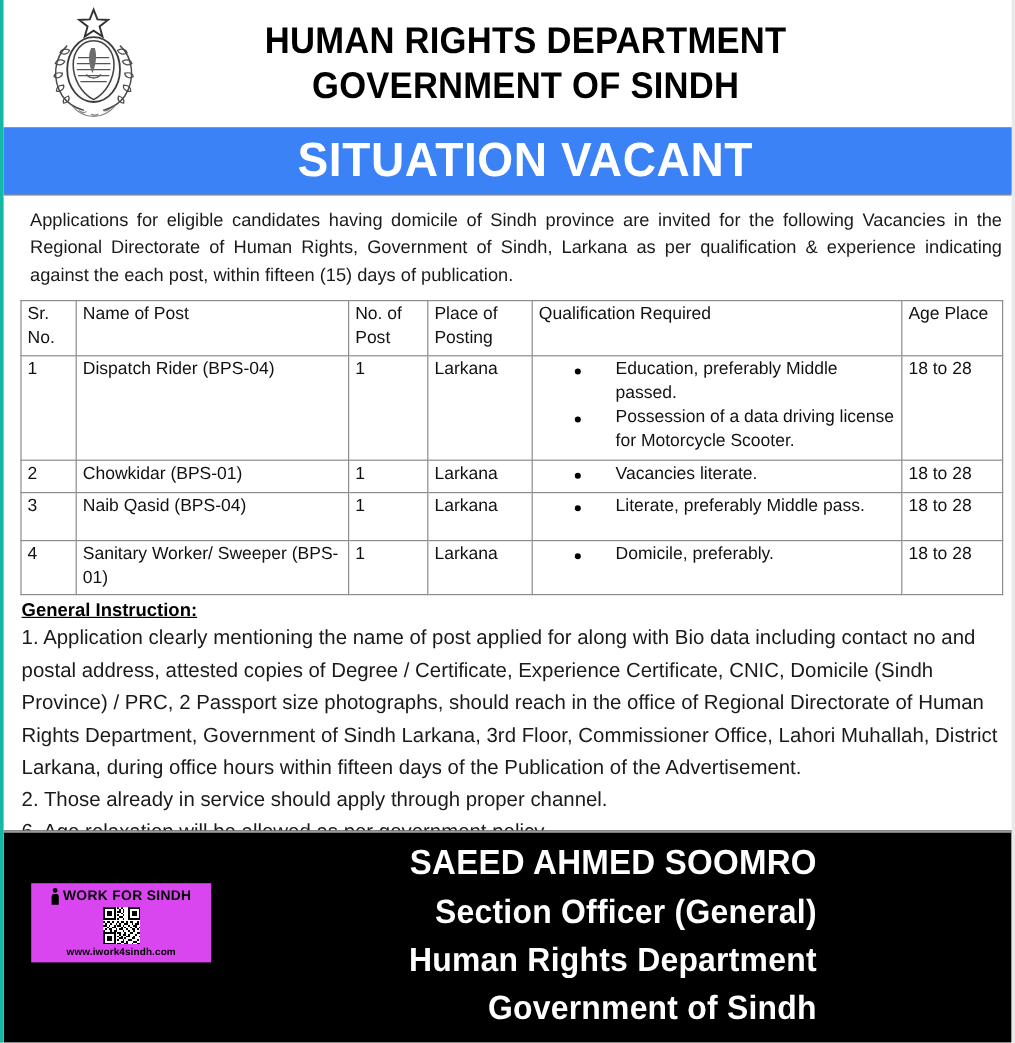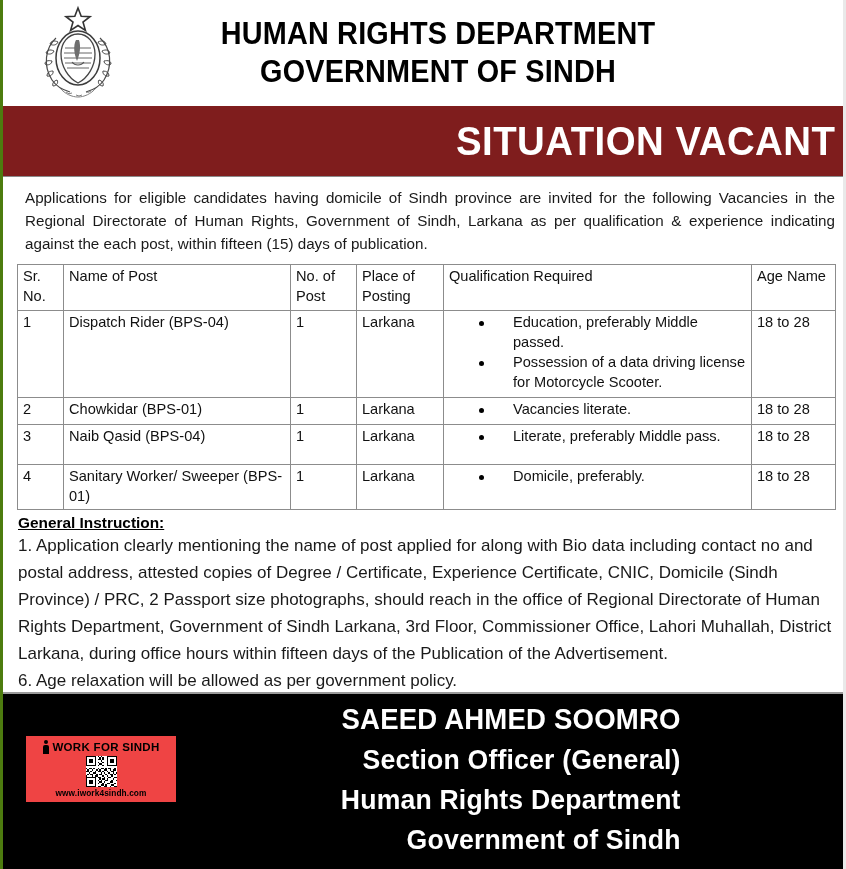--- a/index.html
+++ b/index.html
@@ -11,21 +11,21 @@
     font-family: "Liberation Sans", sans-serif;
     -webkit-font-smoothing: antialiased;
   }
   #page {
     position: relative;
     width: 846px;
     height: 869px;
     overflow: hidden;
     background: #ffffff;
     box-sizing: border-box;
-    border-left: 3px solid #4d7c0f;
+    border-left: 3px solid #14b8a6;
     border-right: 3px solid #e9e9e9;
   }
 
   
   .masthead {
     position: relative;
     height: 106px;
     background: #ffffff;
     display: flex;
     align-items: center;
@@ -53,25 +53,25 @@
     font-size: 31px;
     letter-spacing: 0.2px;
     line-height: 1.22;
     color: #000000;
     transform: scaleX(0.93);
     transform-origin: center;
     white-space: nowrap;
   }
 
   .vacant-bar {
-    height: 70px;
-    background: #7f1d1d;
+    height: 56px;
+    background: #3b82f6;
     display: flex;
     align-items: center;
-    justify-content: flex-end;
+    justify-content: center;
     box-shadow: 0 -1px 0 #8a8a8a, 0 1px 0 #8a8a8a;
   }
   .vacant-bar .txt {
     color: #ffffff;
     font-family: "Liberation Sans Narrow", "Liberation Sans", sans-serif;
     font-weight: bold;
     font-size: 40px;
     letter-spacing: 0.5px;
     transform: scaleX(0.96);
     margin-left: 30px;
@@ -181,21 +181,21 @@
     width: 196px;
     flex: 0 0 196px;
     display: flex;
     align-items: flex-start;
     justify-content: center;
     padding-top: 42px;
   }
   .iwork-card {
     width: 150px;
     height: 66px;
-    background: #ef4444;
+    background: #d946ef;
     display: flex;
     flex-direction: column;
     align-items: center;
     justify-content: center;
     padding: 3px 0;
     box-sizing: border-box;
   }
   .iwork-top {
     display: flex;
     align-items: center;
@@ -321,21 +321,21 @@
           <col class="c-qual">
           <col class="c-age">
       </colgroup>
       <thead>
         <tr>
           <th>Sr. No.</th>
           <th>Name of Post</th>
           <th>No. of Post</th>
           <th>Place of Posting</th>
           <th>Qualification Required</th>
-          <th>Age Name</th>
+          <th>Age Place</th>
         </tr>
       </thead>
       <tbody>
         <tr class="row-tall">
           <td>1</td>
           <td>Dispatch Rider (BPS-04)</td>
           <td>1</td>
           <td>Larkana</td>
           <td>
             <ul class="qual-list">
@@ -380,20 +380,21 @@
             </ul>
           </td>
           <td>18 to 28</td>
         </tr>
       </tbody>
     </table>
 
     <div class="gi-head">General Instruction:</div>
     <div class="gi-body">
       <p>1. Application clearly mentioning the name of post applied for along with Bio data including contact no and postal address, attested copies of Degree / Certificate, Experience Certificate, CNIC, Domicile (Sindh Province) / PRC, 2 Passport size photographs, should reach in the office of Regional Directorate of Human Rights Department, Government of Sindh Larkana, 3rd Floor, Commissioner Office, Lahori Muhallah, District Larkana, during office hours within fifteen days of the Publication of the Advertisement.</p>
+      <p>2. Those already in service should apply through proper channel.</p>
       <p>6. Age relaxation will be allowed as per government policy.</p>
       <p>4. Only eligible / shortlisted candidates will be called for interview.</p>
       <p>5. No TA/DA will be admissible to the candidates appearing for test / interview.</p>
     </div>
 
     <div class="inf-no">INF-KRY No. 0393/2026</div>
   </div>
 
   <div class="footer">
     <div class="footer-left">

